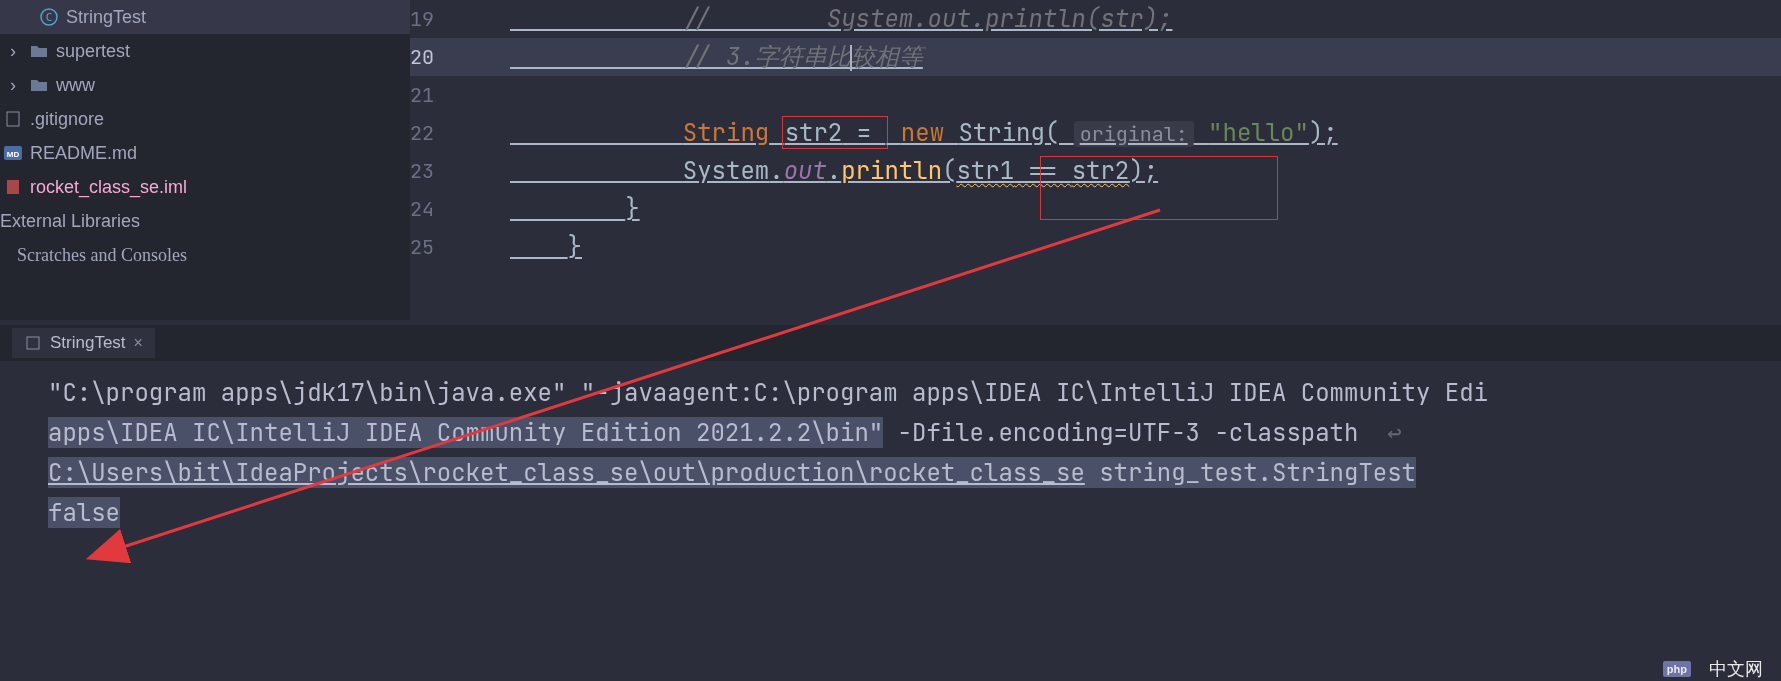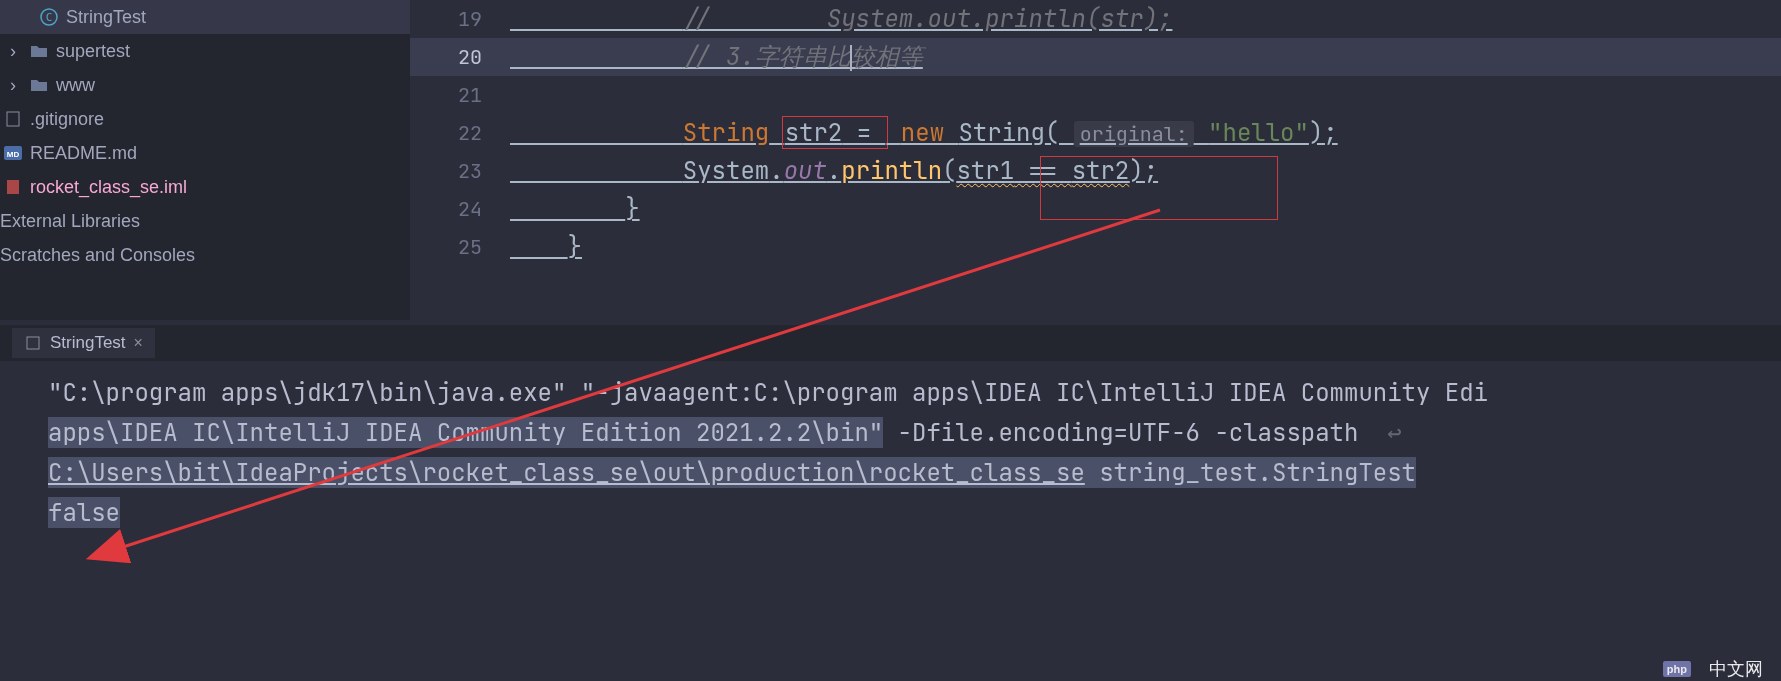--- a/index.html
+++ b/index.html
@@ -65,28 +65,27 @@
     right: 0; height: 320px;
     background: var(--bg-main);
     font-family: "JetBrains Mono", Consolas, monospace;
     font-size: 24px;
     line-height: 38px;
   }
   .code-line { display: flex; align-items: center; height: 38px; position: relative; }
   .code-line.active-bg { background: var(--bg-line-active); }
   .gutter {
     width: 100px;
-    text-align: right;
+    text-align: left;
     padding-right: 28px;
     color: var(--text-dim);
     font-size: 20px;
     user-select: none;
     position: relative;
     flex-shrink: 0;
-    padding-left: 8px;
   }
   .gutter.active { color: #c0c4d6; }
   .code { white-space: pre; color: var(--ident); position: relative; text-decoration: underline; }
   .kw { color: var(--keyword); }
   .str { color: var(--string); }
   .com { color: var(--comment); font-style: italic; }
   .com2 { color: var(--comment-italic); font-style: italic; }
   .meth { color: var(--method); }
   .hint { background: var(--param-hint-bg); color: var(--param-hint-text); font-size: 20px; padding: 0 6px; border-radius: 3px; }
   .sfield { color: var(--static-field); font-style: italic; }
@@ -199,21 +198,21 @@
     <span class="tree-icon">
         <svg width="14" height="16">
           <rect x="1" y="1" width="12" height="14" fill="#c94f4f" opacity="0.8"></rect>
         </svg>
       </span>
     <span style="color:#f9a8d4;">rocket_class_se.iml</span>
   </div>
   <div class="tree-row" style="padding-left:0;">
     <span>External Libraries</span>
   </div>
-  <div class="tree-row" style="padding-left:0;">
+  <div class="tree-row" style="padding-left:17px;font-family:Liberation Serif, serif;">
     <span>Scratches and Consoles</span>
   </div>
 </div>
 
 <div class="editor">
 
   <div class="code-line">
     <div class="gutter">19</div>
     <div class="code"><span class="com">            </span><span class="com2">//        System.out.println(str);</span></div>
   </div>
@@ -280,21 +279,21 @@
   <div>
       <svg width="16" height="18">
         <rect x="3" y="5" width="10" height="12" fill="none" stroke="#8a8e9e"></rect>
         <path d="M1 5 H15 M6 2 H10" stroke="#8a8e9e"></path>
       </svg>
     </div>
 </div>
 
 <div class="console">
   <div class="line"><span>"C:\program apps\jdk17\bin\java.exe" "-javaagent:C:\program apps\IDEA IC\IntelliJ IDEA Community Edi</span></div>
-  <div class="line"><span class="sel">apps\IDEA IC\IntelliJ IDEA Community Edition 2021.2.2\bin"</span><span> -Dfile.encoding=UTF-6 -classpath</span>  <span style="opacity:0.4;">↩</span></div>
+  <div class="line"><span class="sel">apps\IDEA IC\IntelliJ IDEA Community Edition 2021.2.2\bin"</span><span> -Dfile.encoding=UTF-3 -classpath</span>  <span style="opacity:0.4;">↩</span></div>
   <div class="line"><span class="sel link">C:\Users\bit\IdeaProjects\rocket_class_se\out\production\rocket_class_se</span><span class="sel"> string_test.StringTest</span></div>
   <div class="line"><span class="sel">false</span></div>
 </div>
 
 <svg class="arrow-svg">
   <defs>
     <marker id="ah" markerWidth="14" markerHeight="12" refX="2" refY="6" orient="auto">
       <path d="M0,0 L14,6 L0,12 Z" fill="#e03a3e"></path>
     </marker>
   </defs>

